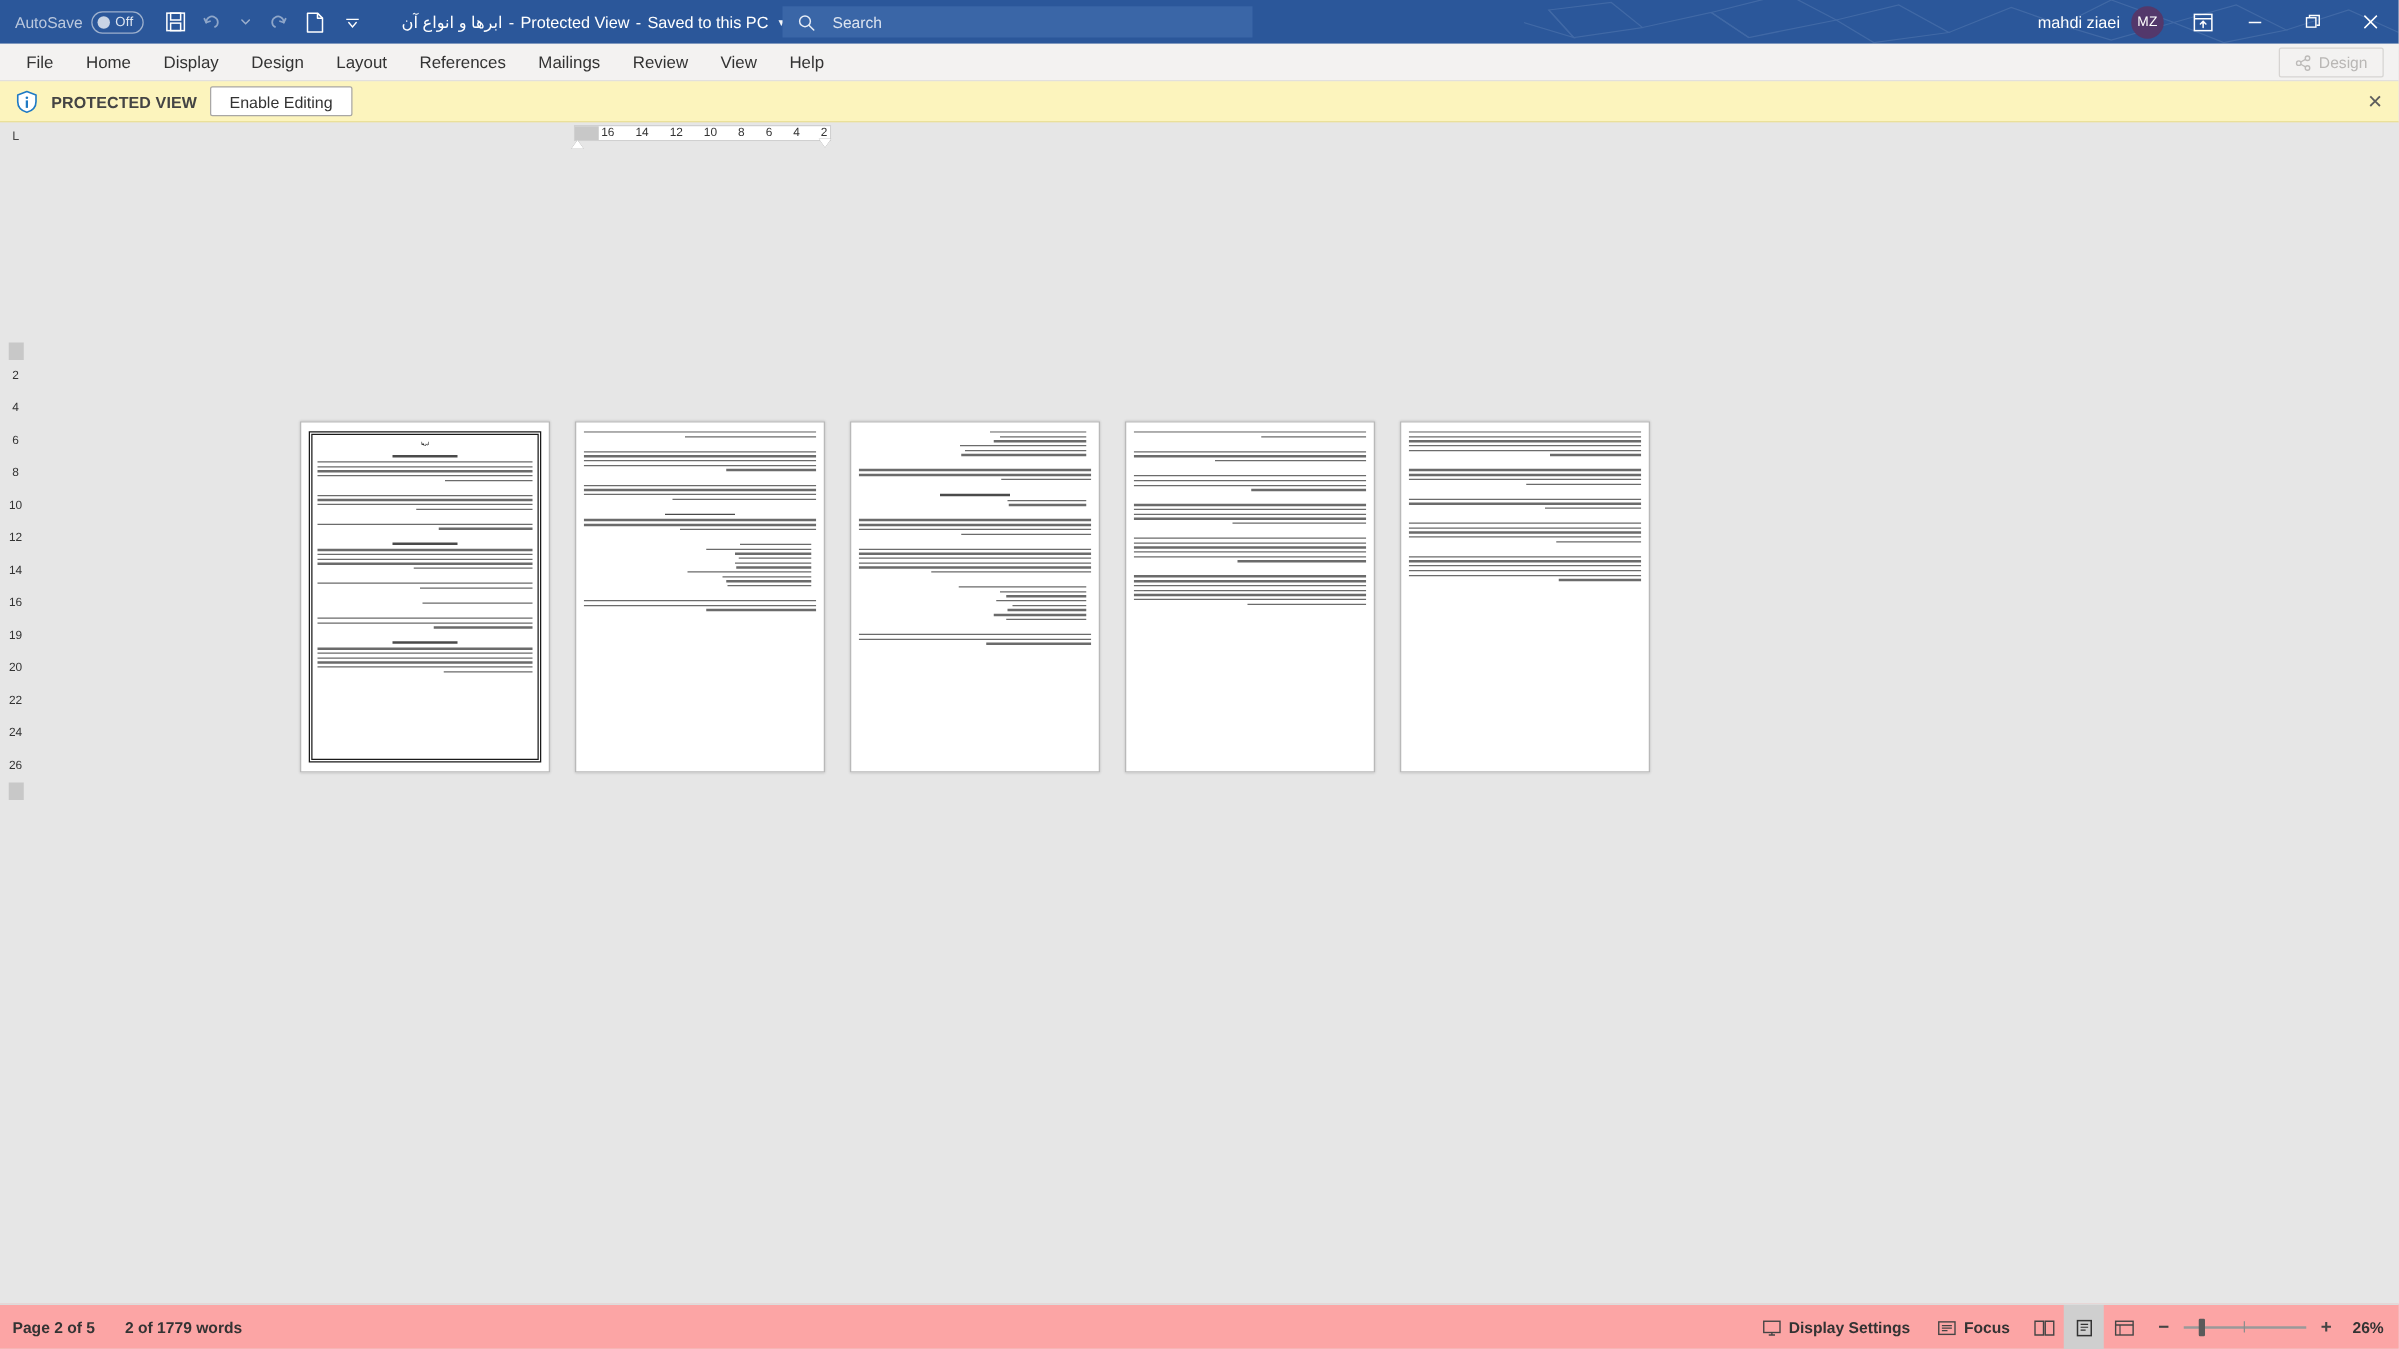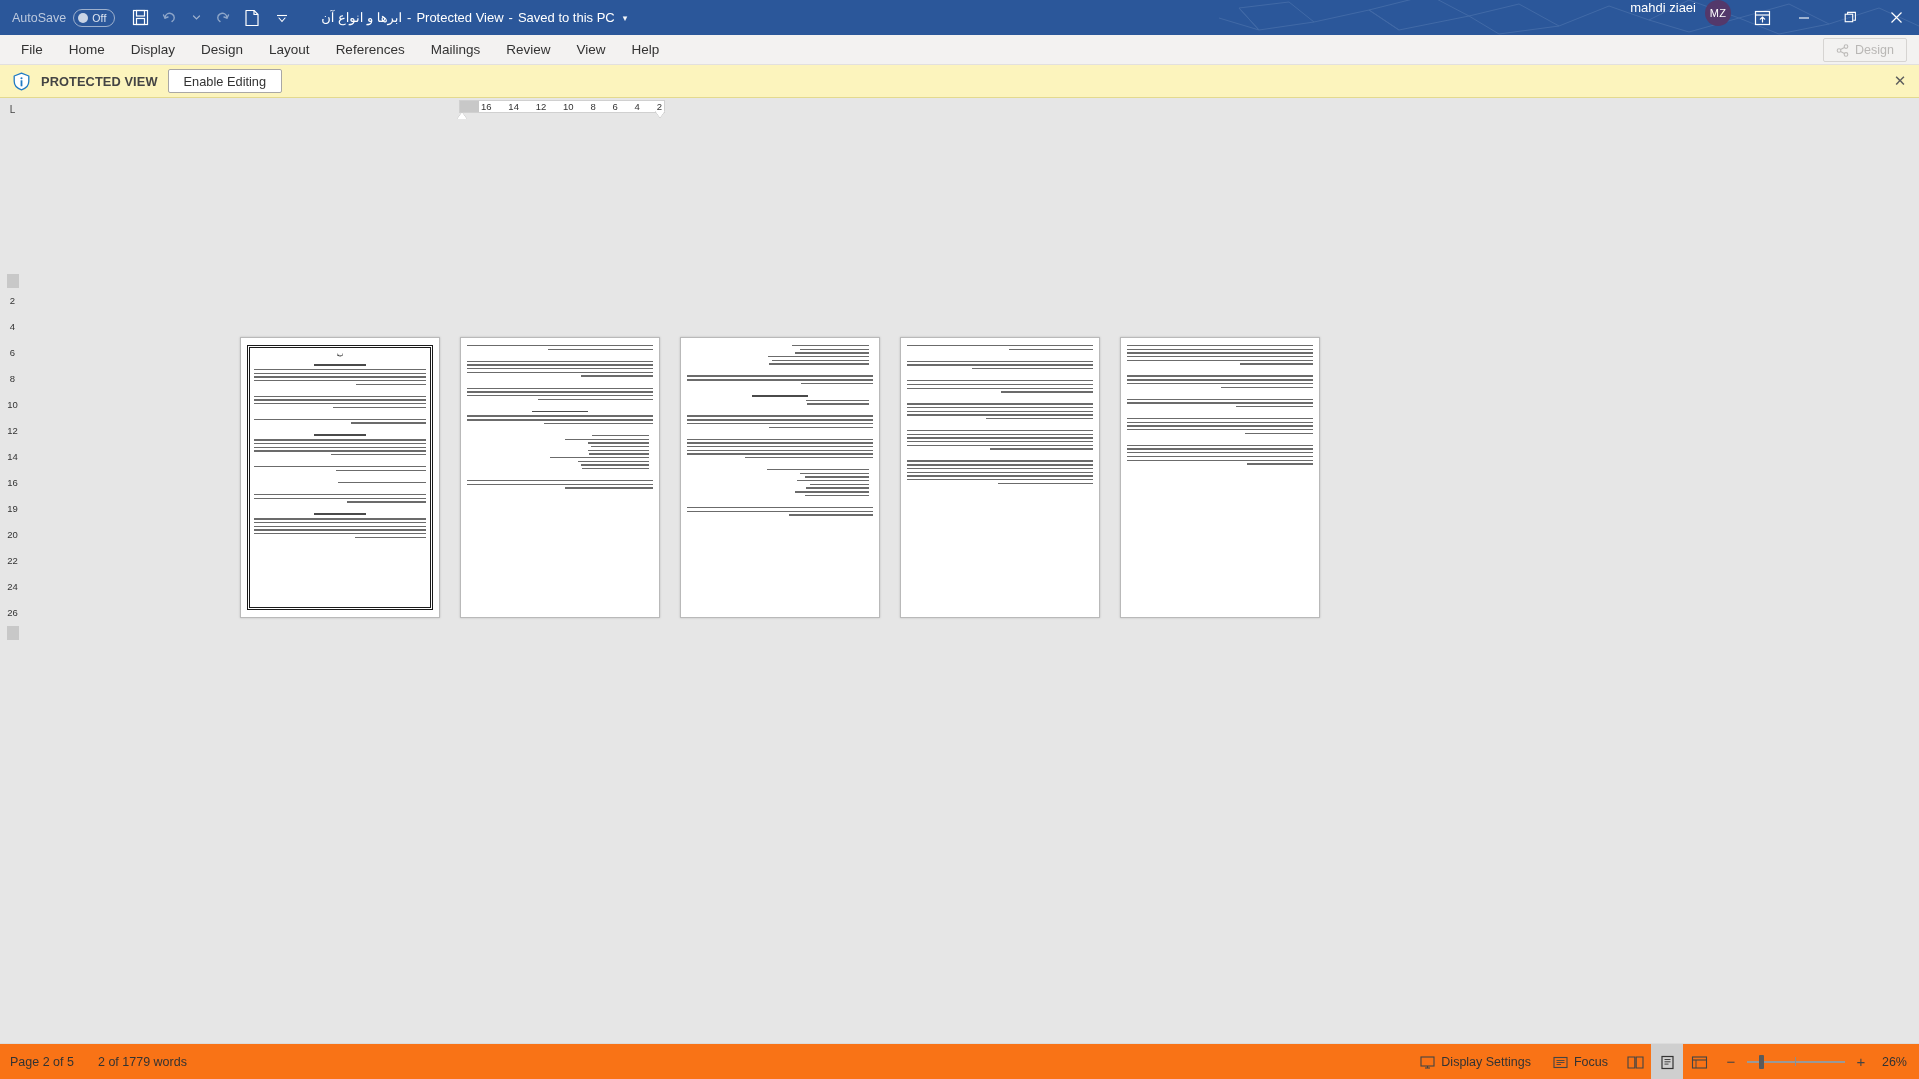--- a/index.html
+++ b/index.html
@@ -63,21 +63,21 @@
   }
   .search-box input {
     background: transparent; border: none; outline: none;
     color: #ffffff; font-size: 12.5px;
     font-family: "Liberation Sans", sans-serif;
     width: 300px;
   }
   .search-box input::placeholder { color: #dce4f0; opacity: 1; }
   .tb-right {
     position: absolute; right: 0; top: 0; height: 35px;
-    display: flex; z-index: 3;
+    display: flex; align-items: center; z-index: 3;
   }
   .user-name { font-size: 13px; margin-right: 9px; }
   .avatar {
     width: 26px; height: 26px; border-radius: 50%;
     background: #53386b; color: #fff;
     font-size: 11px; display: flex; align-items: center; justify-content: center;
     margin-right: 12px; letter-spacing: .3px;
   }
   .ribbon-display { width: 38px; height: 35px; display:flex; align-items:center; justify-content:center;}
   .wincap { width: 46px; height: 35px; display: flex; align-items: center; justify-content: center; }
@@ -221,24 +221,25 @@
     margin-bottom: 7px;
     font-weight: bold;
   }
   .ln { height: 1.35px; background: #4a4a4a; margin-bottom: 2.35px; opacity: .82; }
   .ln.sp { background: transparent; height: 6px; }
   .ln.hd { background: #222; height: 1.7px; width: 30%; margin-right: 35%; margin-bottom: 3.2px;}
 
   
   .statusbar {
     position: absolute; left: 0; right: 0; bottom: 0;
-    height: 36px; background: #f97316;
+    height: 36px; background: #fca5a5;
     display: flex; align-items: center;
     font-size: 12.5px; color: #333333;
     border-top: 1px solid #dcdcdc;
+    font-weight: bold;
   }
   .sb-item { padding: 0 12px; cursor: default; white-space: nowrap; }
   .sb-item:first-child { padding-left: 10px; }
   .sb-right {
     position: absolute; right: 0; top: 0; height: 36px;
     display: flex; align-items: center; gap: 0;
   }
   .sb-btn {
     display: flex; align-items: center; gap: 6px;
     padding: 0 11px; height: 36px; cursor: default;
@@ -340,20 +341,27 @@
 
   <div class="title-text">
     <span>ابرها و انواع آن</span>
     <span>-</span>
     <span>Protected View</span>
     <span>-</span>
     <span>Saved to this PC</span>
     <span class="title-caret">▾</span>
   </div>
 
+  <div class="search-box">
+    <svg width="14" height="14" viewBox="0 0 14 14">
+      <circle cx="6" cy="6" r="4.3" fill="none" stroke="#e6ecf6" stroke-width="1.2"></circle>
+      <path d="M9.2 9.2 L13 13" stroke="#e6ecf6" stroke-width="1.2" stroke-linecap="round"></path>
+    </svg>
+    <input type="text" placeholder="Search" style="">
+  </div>
 
   <div class="tb-right">
     <span class="user-name">mahdi ziaei</span>
     <div class="avatar">MZ</div>
     <div class="ribbon-display">
       <svg width="17" height="16" viewBox="0 0 17 16">
         <rect x="1.5" y="1.5" width="14" height="13" fill="none" stroke="#ffffff" stroke-width="1.2"></rect>
         <path d="M1.5 5 H15.5" stroke="#ffffff" stroke-width="1.2"></path>
         <path d="M8.5 12 V7 M6.3 9.2 L8.5 7 L10.7 9.2" fill="none" stroke="#ffffff" stroke-width="1.2" stroke-linecap="round"></path>
       </svg>

